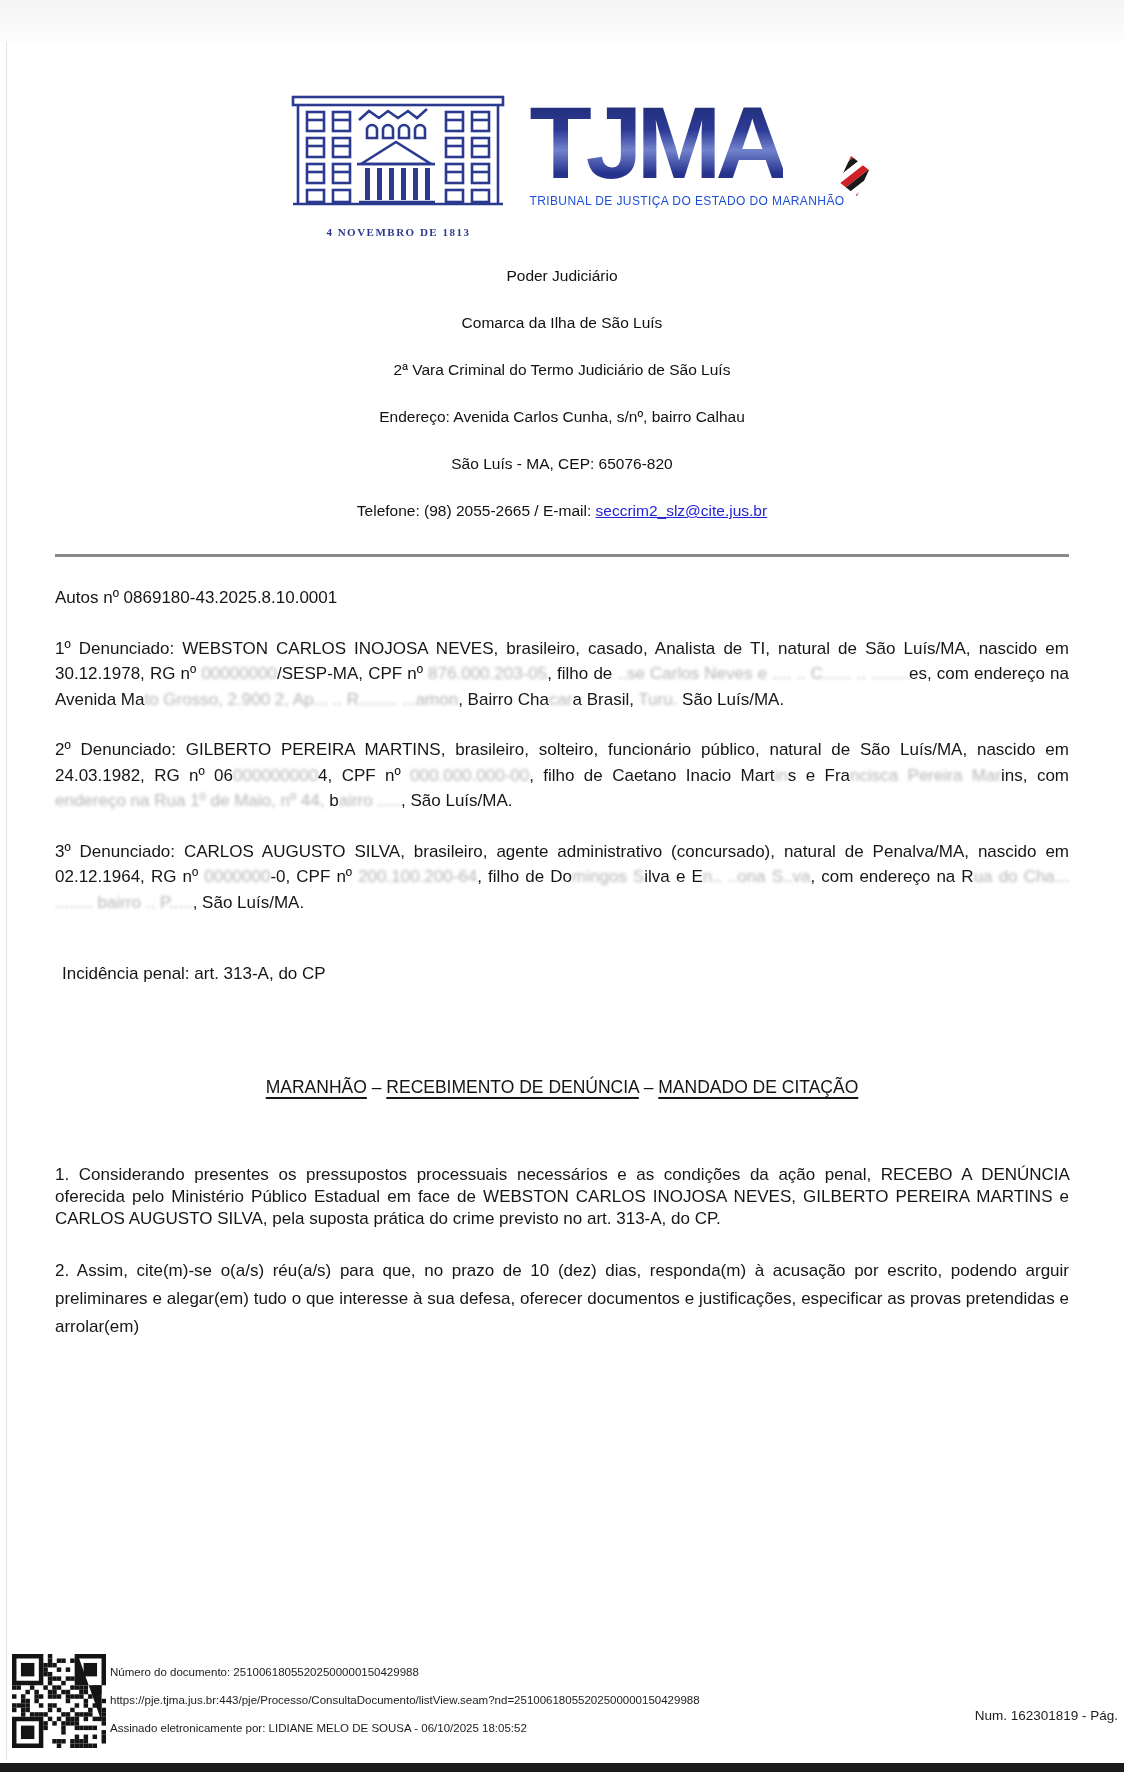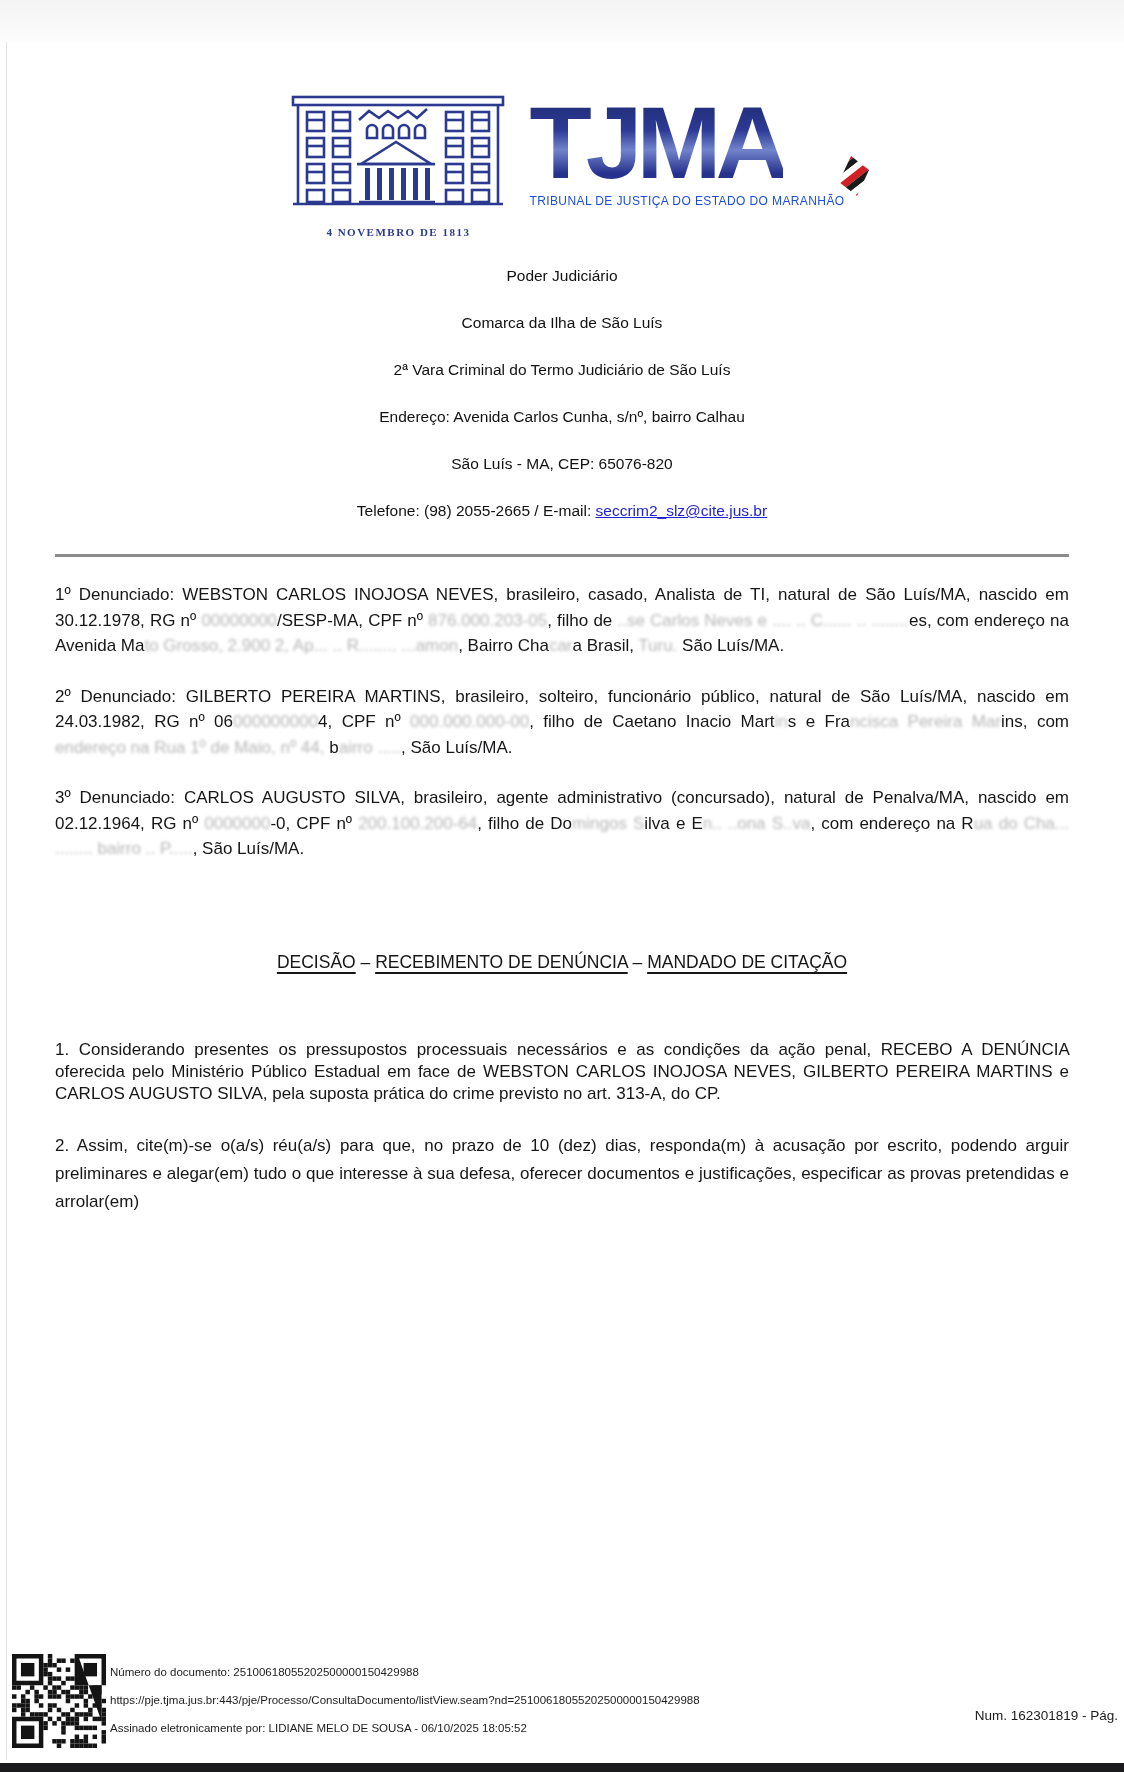--- a/index.html
+++ b/index.html
@@ -158,25 +158,27 @@
   <div class="hline">Endereço: Avenida Carlos Cunha, s/nº, bairro Calhau</div>
   <div class="hline">São Luís - MA, CEP: 65076-820</div>
   <div class="hline">
     <span>Telefone: (98) 2055-2665 / E-mail: </span><a class="email-link">seccrim2_slz@cite.jus.br</a>
   </div>
 </header>
 
 <hr class="separator">
 
 <main class="doc-body">
+  <div class="case-line">Autos nº 0869180-43.2025.8.10.0001</div>
   <div>
       <p class="para"><span>1º Denunciado: </span><span class="b">WEBSTON CARLOS INOJOSA NEVES</span><span>, brasileiro, casado, Analista de TI, natural de São Luís/MA, nascido em 30.12.1978, RG nº </span><span class="rd">00000000</span><span>/SESP-MA, CPF nº </span><span class="rd">876.000.203-05</span><span>, filho de </span><span class="rd">..se Carlos Neves e .... .. C...... .. ........</span><span>es, com endereço na Avenida Ma</span><span class="rd">to Grosso, 2.900 2, Ap... .. R........ ...amon</span><span>, Bairro Cha</span><span class="rd">car</span><span>a Brasil, </span><span class="rd">Turu.</span><span> São Luís/MA.</span></p>
       <p class="para"><span>2º Denunciado: </span><span class="b">GILBERTO PEREIRA MARTINS</span><span>, brasileiro, solteiro, funcionário público, natural de São Luís/MA, nascido em 24.03.1982, RG nº 06</span><span class="rd">000000000</span><span>4, CPF nº </span><span class="rd">000.000.000-00</span><span>, filho de Caetano Inacio Mart</span><span class="rd">in</span><span>s e Fra</span><span class="rd">ncisca Pereira Mar</span><span>ins, com </span><span class="rd">endereço na Rua 1º de Maio, nº 44,</span><span> b</span><span class="rd">airro .....</span><span>, São Luís/MA.</span></p>
       <p class="para"><span>3º Denunciado: </span><span class="b">CARLOS AUGUSTO SILVA</span><span>, brasileiro, agente administrativo (concursado), natural de Penalva/MA, nascido em 02.12.1964, RG nº </span><span class="rd">0000000</span><span>-0, CPF nº </span><span class="rd">200.100.200-64</span><span>, filho de Do</span><span class="rd">mingos S</span><span>ilva e E</span><span class="rd">n.. ..ona S..va</span><span>, com endereço na R</span><span class="rd">ua do Cha... ........ bairro ..</span><span> </span><span class="rd">P.....</span><span>, São Luís/MA.</span></p>
-      <p class="para heading"><span class="b ul">DECISÃO</span><span class="b"> – </span><span class="b ul">RECEBIMENTO DE DENÚNCIA</span><span class="b"> – </span><span class="b ul">MANDADO DE CITAÇÃO</span></p>
+      <p class="para pre-incidencia"><span>Incidência penal: art. 313-A, do CP</span></p>
+      <p class="para heading"><span class="b ul">MARANHÃO</span><span class="b"> – </span><span class="b ul">RECEBIMENTO DE DENÚNCIA</span><span class="b"> – </span><span class="b ul">MANDADO DE CITAÇÃO</span></p>
       <p class="para n1"><span class="b">1.</span><span> Considerando presentes os pressupostos processuais necessários e as condições da ação penal, </span><span class="b">RECEBO A DENÚNCIA</span><span> oferecida pelo Ministério Público Estadual em face de </span><span class="b">WEBSTON CARLOS INOJOSA NEVES, GILBERTO PEREIRA MARTINS e CARLOS AUGUSTO SILVA</span><span>, pela suposta prática do crime previsto no art. 313-A, do CP.</span></p>
       <p class="para n2"><span class="b">2.</span><span> Assim, </span><span class="b">cite(m)-se</span><span> o(a/s) réu(a/s) para que, no </span><span class="b">prazo de 10 (dez) dias</span><span>, responda(m) à acusação por escrito, podendo arguir preliminares e alegar(em) tudo o que interesse à sua defesa, oferecer documentos e justificações, especificar as provas pretendidas e arrolar(em)</span></p>
     </div>
 </main>
 
 <footer class="doc-footer">
   <svg class="qr" viewBox="0 0 84 84">
     <g fill="#141414" fill-rule="evenodd">
       <path d="M0 0h28v28H0zM4 4v20h20V4z"></path>
         <rect x="8" y="8" width="12" height="12"></rect>

